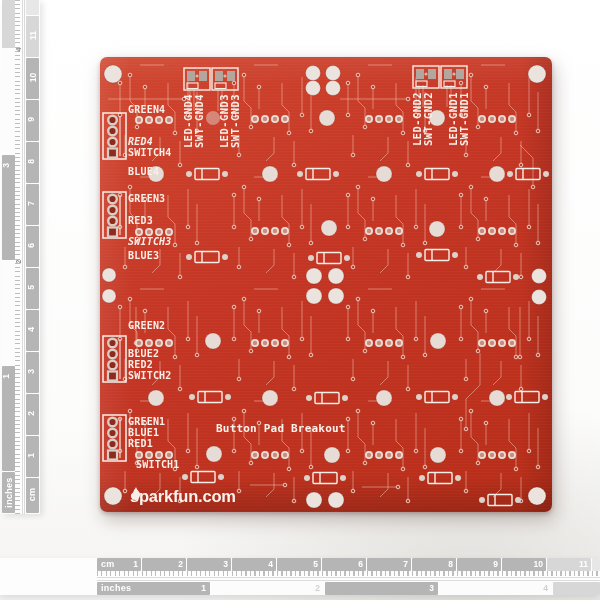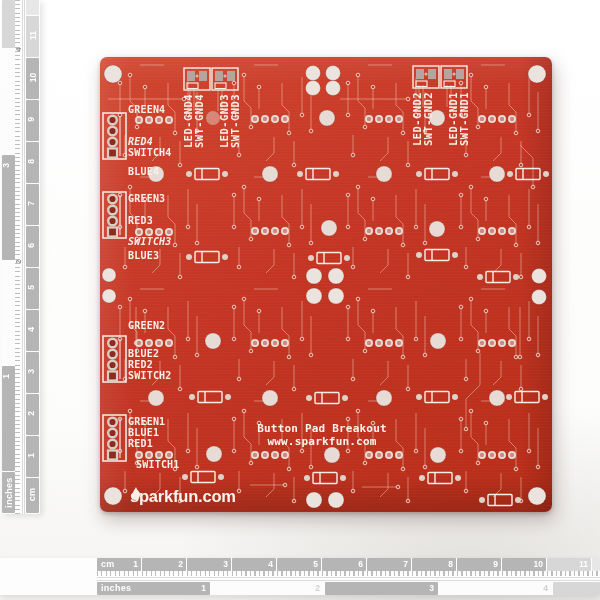--- a/index.html
+++ b/index.html
@@ -25,21 +25,21 @@
   .blabel{
     position:absolute;color:#f8efe9;font-family:"DejaVu Sans Mono","Liberation Mono",monospace;
     font-weight:bold;font-size:10px;line-height:10px;white-space:nowrap;letter-spacing:.2px;
   }
   .vwrap{position:absolute;width:12px;}
   .vwrap span{
     position:absolute;left:50%;top:50%;transform:translate(-50%,-50%) rotate(-90deg);
     color:#f8efe9;font-family:"DejaVu Sans Mono","Liberation Mono",monospace;
     font-weight:bold;font-size:10.5px;white-space:nowrap;letter-spacing:.4px;
   }
-  .title-block{position:absolute;left:122px;top:365px;width:200px;text-align:center;}
+  .title-block{position:absolute;left:116px;top:365px;width:200px;text-align:left;}
   .title-line{
     color:#faf3ed;font-family:"DejaVu Sans Mono","Liberation Mono",monospace;
     font-weight:bold;font-size:11px;line-height:13px;letter-spacing:.2px;white-space:nowrap;
   }
   .logo{position:absolute;left:30px;top:430px;}
   .logo-text{
     color:#faf3ed;font-family:"Liberation Sans",sans-serif;font-weight:bold;
     font-size:16.5px;letter-spacing:-.2px;white-space:nowrap;
   }
   .flame{position:absolute;left:31px;top:-13px;width:12px;height:14px;}
@@ -871,21 +871,20 @@
         <div class="vwrap" style="left: 347px; top: 32px; height: 60px;">
           <span>LED-GND1</span>
         </div>
         <div class="vwrap" style="left: 358px; top: 32px; height: 60px;">
           <span>SWT-GND1</span>
         </div>
       </div>
 
     <div class="title-block">
       <div class="title-line">Button Pad Breakout</div>
-      <div class="title-line">www.sparkfun.com</div>
     </div>
 
     <div class="logo">
       <svg class="flame" viewBox="0 0 12 14">
         <path d="M6,0 C7,4 11,5 10,8.5 C9.4,11.5 7.4,13 5.2,13 C2.8,13 1,11.4 1.2,9 C1.5,6.5 3.2,6 3.7,4 C4.1,2.4 5.5,1.4 6,0 Z" fill="#f8efe9"></path>
       </svg>
       <span class="logo-text">sparkfun.com</span>
     </div>
   </div>
 

